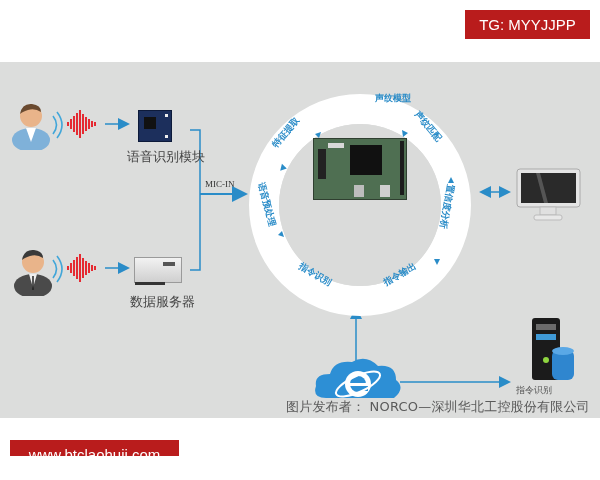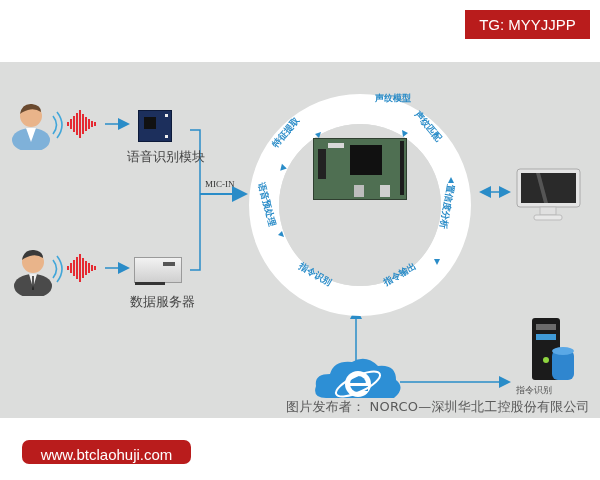--- a/index.html
+++ b/index.html
@@ -1,20 +1,20 @@
 <!DOCTYPE html>
 <html><head>
 <meta charset="utf-8">
 <style>
   html, body { margin:0; padding:0; }
   body { width:600px; height:480px; background:#ffffff; position:relative; overflow:hidden;
          font-family:"DejaVu Sans", sans-serif; }
   .tag { position:absolute; background:#b91c1c; color:#ffffff; font-family:"Liberation Sans", sans-serif; }
   .tag-top { left:465px; top:10px; width:125px; height:29px; font-size:15px; line-height:29px; text-align:center; }
-  .tag-bottom { left:22px; top:440px; width:169px; height:24px; font-size:15px; line-height:29px; text-align:center;border-radius:7px; }
+  .tag-bottom { left:10px; top:440px; width:169px; height:16px; font-size:15px; line-height:29px; text-align:center; }
   .panel { position:absolute; left:0; top:62px; width:600px; height:356px; background:#dcdddc; overflow:hidden; }
   .abs { position:absolute; }
   .caption { position:absolute; font-size:13px; color:#444; white-space:nowrap; }
   .ring-label { position:absolute; font-size:9px; font-weight:bold; color:#2a8cc8; white-space:nowrap; transform-origin:center center; }
   .center-title { position:absolute; left:300px; width:130px; text-align:center; color:#e0252c; font-weight:bold; font-size:15px; letter-spacing:1px; }
   .credit { position:absolute; left:255px; top:336px; font-size:13px; color:#5a5a5a; white-space:nowrap; letter-spacing:0.2px;margin-left:31px; }
   .mic-label { position:absolute; left:205px; top:117px; font-size:9px; color:#333; font-family:"Liberation Serif", serif; }
 </style>
 </head>
 <body>

